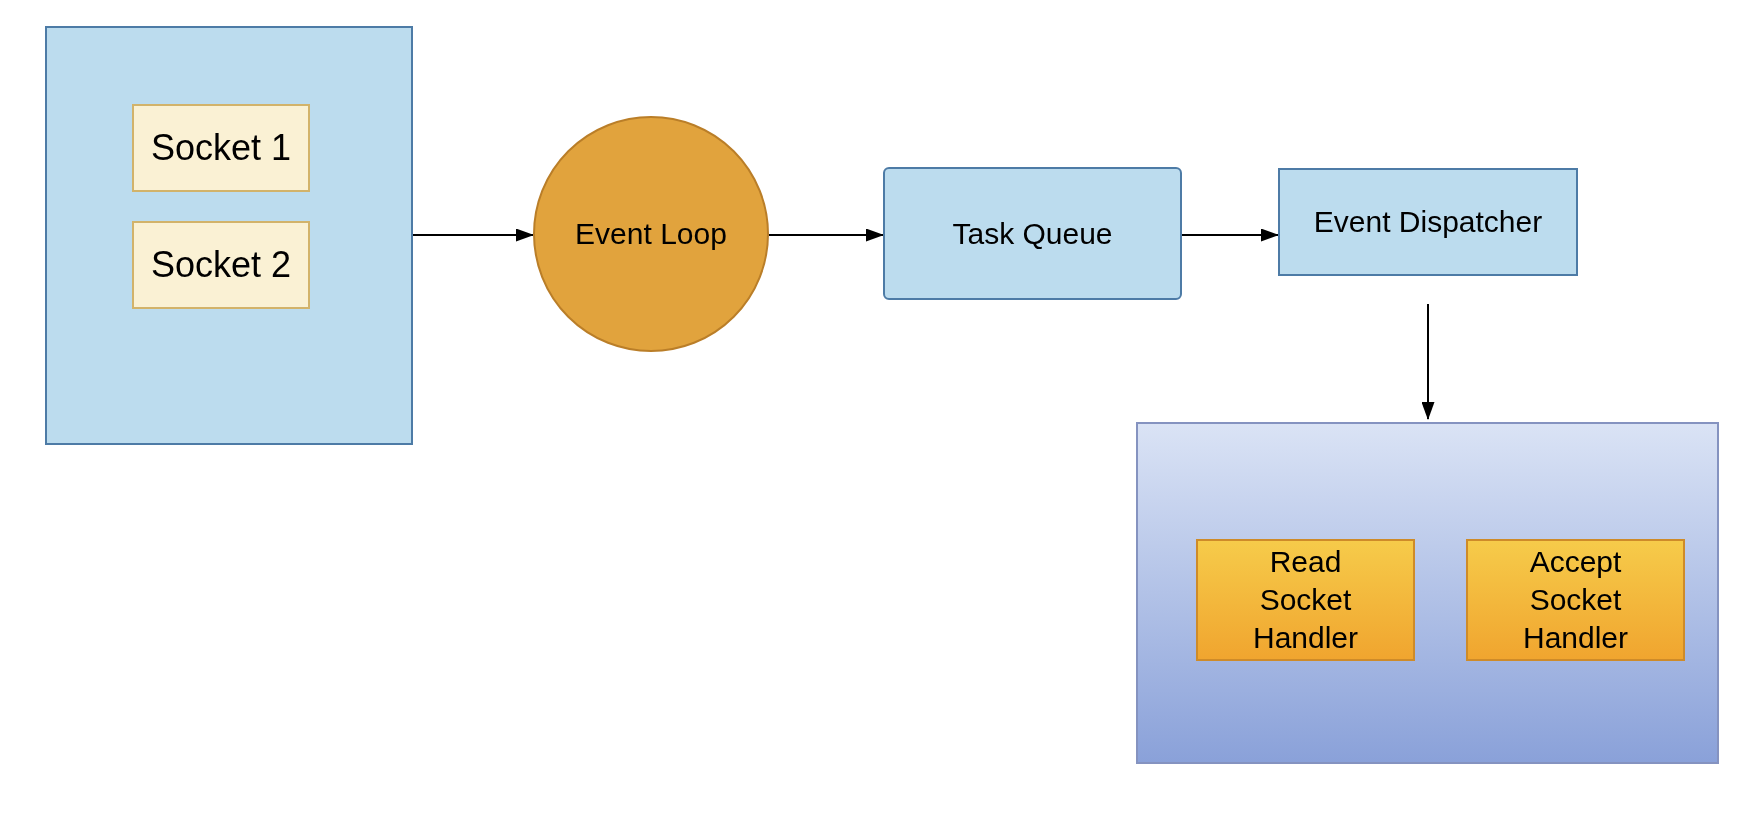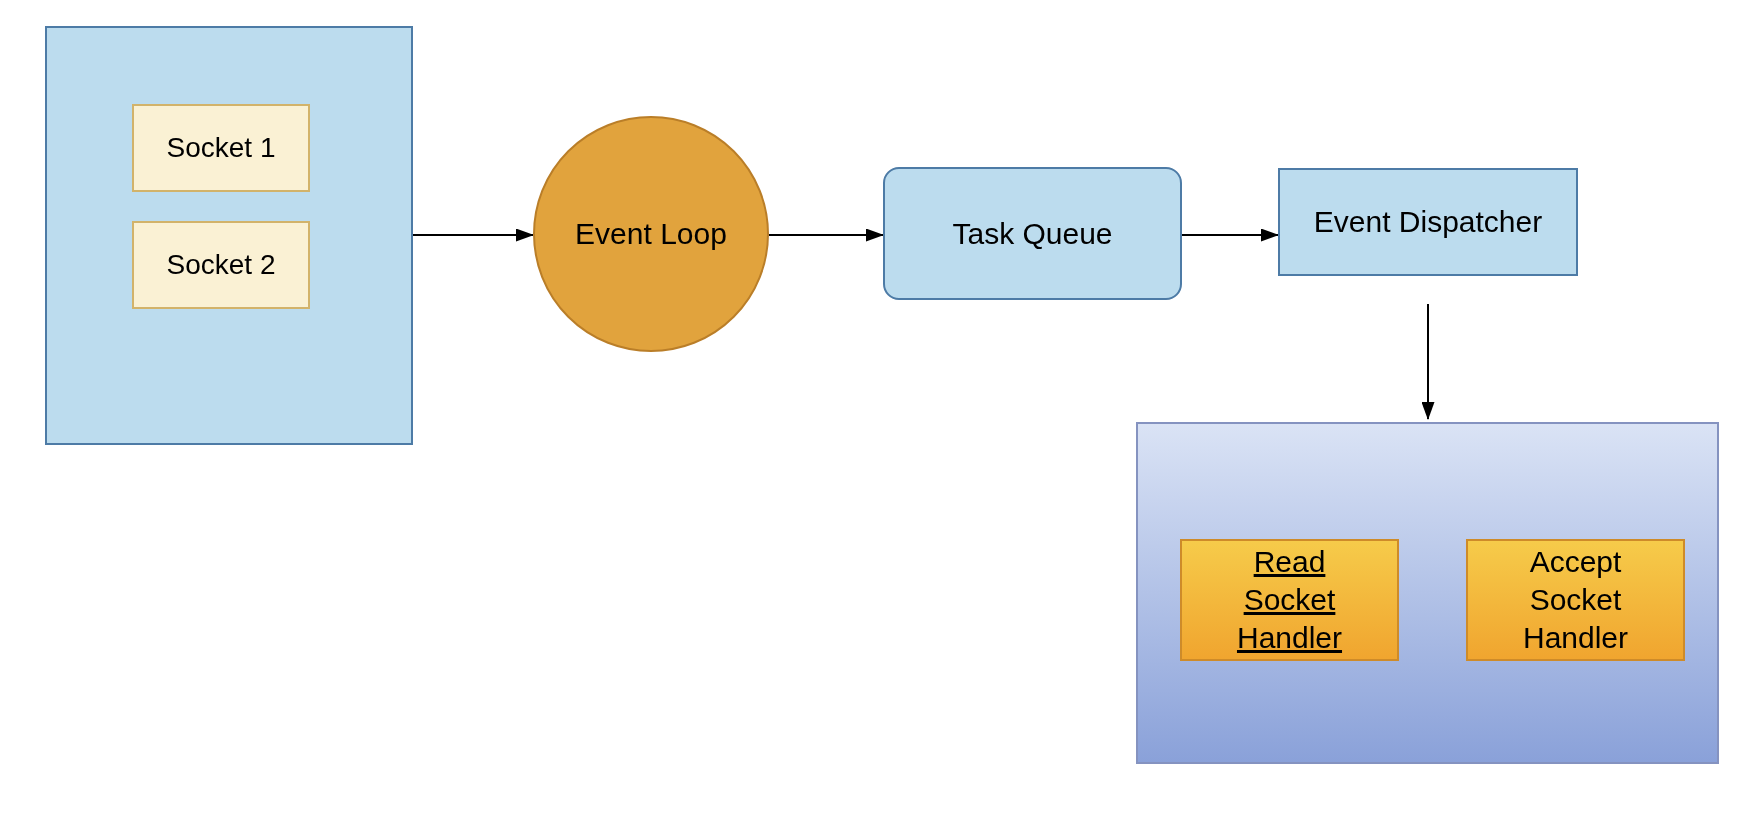--- a/index.html
+++ b/index.html
@@ -40,37 +40,37 @@
   .socket-box {
     position: absolute;
     left: 85px;
     width: 178px; height: 88px;
     box-sizing: border-box;
     background: var(--socket_fill, #FAF1D4);
     border: 2px solid var(--socket_stroke, #D2B36A);
     display: flex;
     align-items: center;
     justify-content: center;
-    font-size: 28px;
+    font-size: 36px;
   }
   .socket-1 { top: 76px; }
   .socket-2 { top: 193px; }
   .socket-3 { top: 309px; }
   .event-loop {
     left: 533px; top: 116px;
     width: 236px; height: 236px;
     border-radius: 50%;
     background: var(--circle_fill, #E1A33D);
     border: 2px solid var(--circle_stroke, #BA7E28);
     text-align: center;
   }
   .task-queue {
     left: 883px; top: 167px;
     width: 299px; height: 133px;
-    border-radius: 16px;
+    border-radius: 6px;
     background: var(--container_fill, #BCDCEE);
     border: 2px solid var(--container_stroke, #4D7BA6);
   }
   .event-dispatcher {
     left: 1278px; top: 168px;
     width: 300px; height: 108px;
     background: var(--container_fill, #BCDCEE);
     border: 2px solid var(--container_stroke, #4D7BA6);
   }
   .handlers-container {
@@ -90,21 +90,21 @@
       var(--handler_top, #F6CB4A),
       var(--handler_bottom, #F0A52F));
     border: 2px solid var(--handler_stroke, #CE8B29);
     display: flex;
     flex-direction: column;
     align-items: center;
     justify-content: center;
     font-size: 30px;
     line-height: 38px;
   }
-  .handler-read { left: 42px; text-decoration: underline; }
+  .handler-read { left: 58px; }
   .handler-accept { left: 328px; }
   .label { display: block; }
 </style>
 </head>
 <body>
 
 <div class="canvas">
 
   <svg class="connectors" width="1752" height="838" viewBox="0 0 1752 838">
     <defs>

